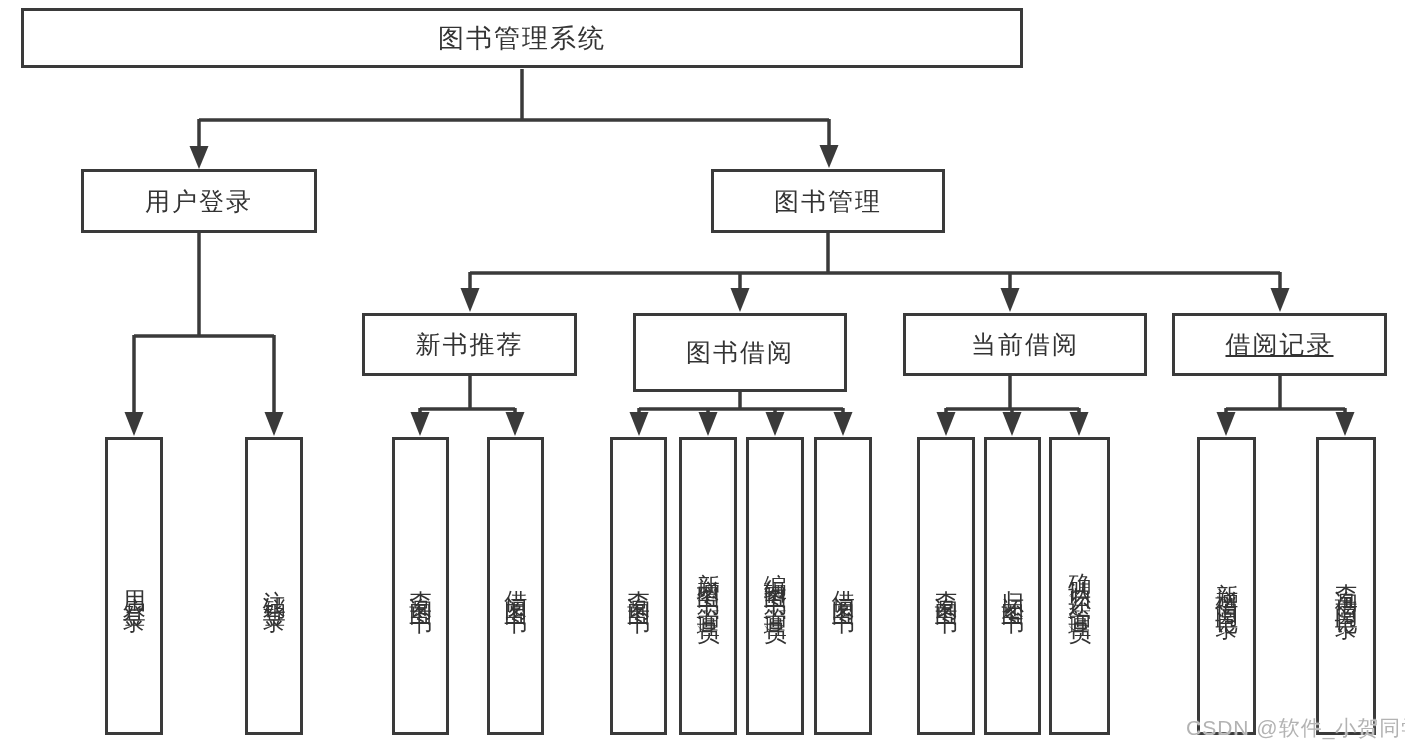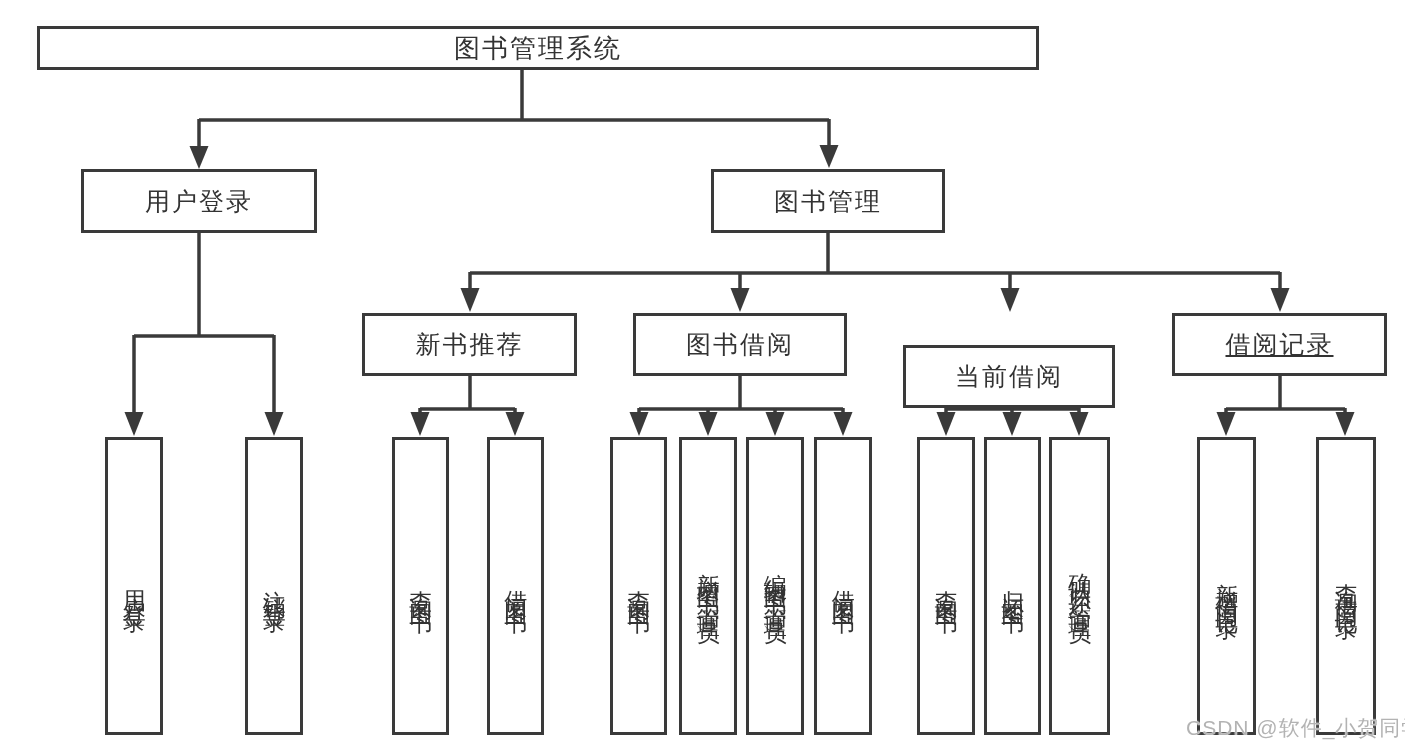--- a/index.html
+++ b/index.html
@@ -138,38 +138,38 @@
         <line x1="1280" y1="376" x2="1280" y2="410"></line>
         <line x1="1226" y1="409" x2="1345" y2="409"></line>
         <line x1="1226" y1="408" x2="1226" y2="415"></line>
         <polygon points="1216.5,412 1235.5,412 1226,436" stroke="none"></polygon>
         <line x1="1345" y1="408" x2="1345" y2="415"></line>
         <polygon points="1335.5,412 1354.5,412 1345,436" stroke="none"></polygon>
       </g>
     </g>
   </svg>
 
-  <div class="node" style="left:21px; top:26px; width:1002px; height:44px;margin-left:16px;">
+  <div class="node" style="left:21px; top:8px; width:1002px; height:60px;">
     <span class="root-label">图书管理系统</span>
   </div>
 
   <div class="node" style="left:81px; top:169px; width:236px; height:64px;">
     <span class="h-label">用户登录</span>
   </div>
   <div class="node" style="left:362px; top:313px; width:215px; height:63px;">
     <span class="h-label">新书推荐</span>
   </div>
 
   <div class="node" style="left:711px; top:169px; width:234px; height:64px;">
     <span class="h-label">图书管理</span>
   </div>
-  <div class="node" style="left:633px; top:313px; width:214px; height:63px;">
+  <div class="node" style="left:633px; top:313px; width:214px; height:79px;">
     <span class="h-label">图书借阅</span>
   </div>
-  <div class="node" style="left:903px; top:313px; width:212px; height:63px;margin-top:32px;">
+  <div class="node" style="left:903px; top:313px; width:244px; height:63px;">
     <span class="h-label">当前借阅</span>
   </div>
   <div class="node" style="left:1172px; top:313px; width:215px; height:63px;text-decoration:underline;">
     <span class="h-label">借阅记录</span>
   </div>
 
   <div class="node leaf" style="left:105px; top:437px; width:58px; height:298px;">
     <span class="v-label">用户登录</span>
   </div>
   <div class="node leaf" style="left:245px; top:437px; width:58px; height:298px;">

